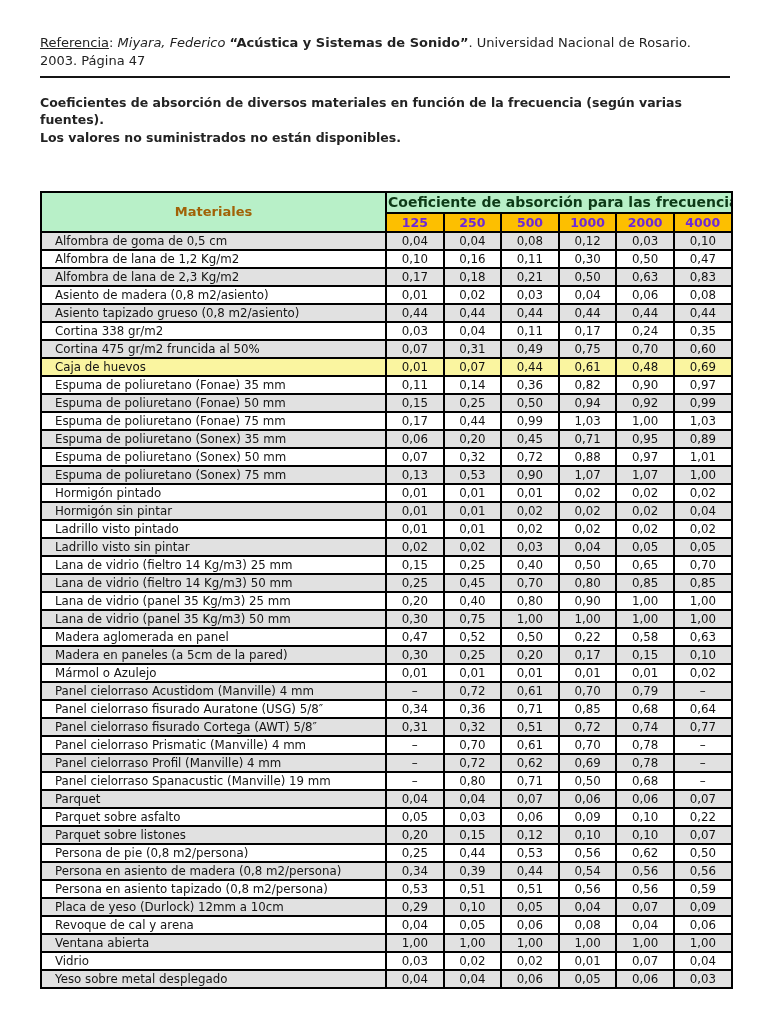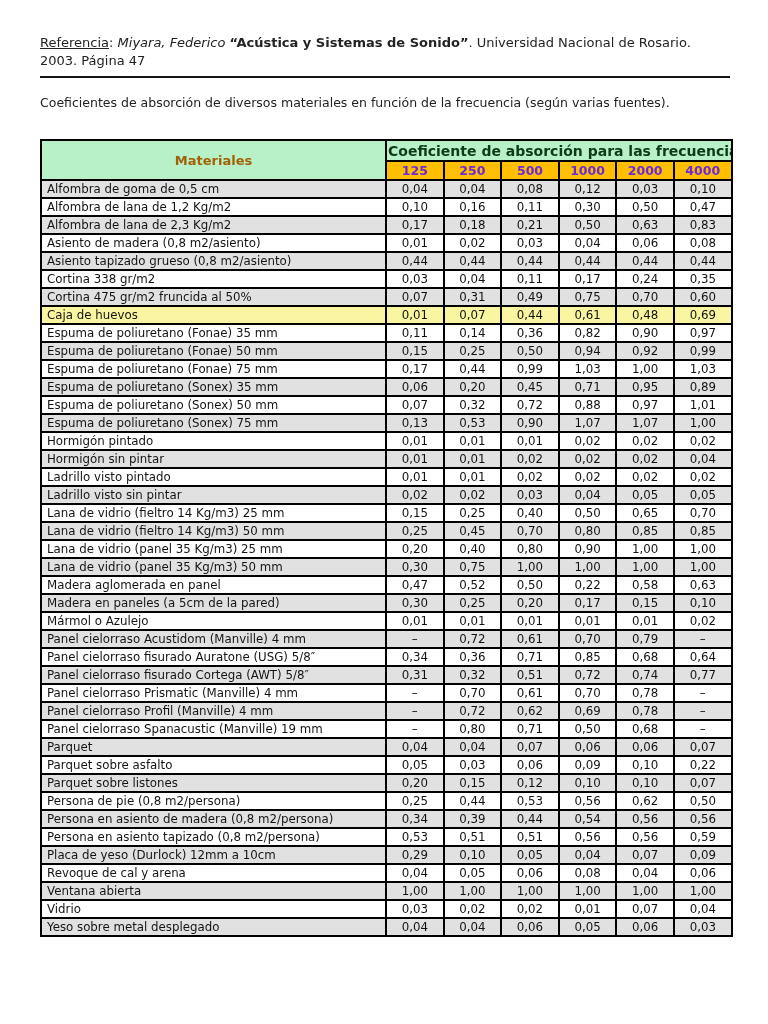--- a/index.html
+++ b/index.html
@@ -30,21 +30,22 @@
   .rule {
     height: 2px;
     background: #151515;
     margin-top: 7px;
     margin-bottom: 16px;
   }
   .intro {
     font-size: 12.5px;
     line-height: 1.38;
     color: #232323;
-    margin-bottom: 28px;
+    margin-bottom: 45px;
+    font-weight: bold;
   }
   
   table.coef {
     border-collapse: collapse;
     table-layout: fixed;
     width: 691px;
   }
   table.coef th, table.coef td {
     border: 2px solid #000;
     overflow: hidden;
@@ -68,21 +69,21 @@
   th.freq {
     background: var(--freq-orange, #fdbf00);
     font-size: 12.5px;
     font-weight: bold;
     text-align: center;
     color: #6d28d9;
     height: 15px;
   }
   td.mat {
     text-align: left;
-    padding: 0 5px;
+    padding: 0 13px;
     font-size: 11.8px;
     height: 15px;
     color: #141414;
   }
   td.val {
     text-align: center;
     font-size: 11.8px;
     color: #111;
   }
   tr.g  td { background: var(--zebra-gray, #e1e1e1); }
@@ -96,20 +97,21 @@
 
   <div class="ref">
     <span class="u"></span><span class="u">Referencia</span><span>: </span><span class="it">Miyara, Federico </span><span class="b">“Acústica y Sistemas de Sonido”</span><span>. Universidad Nacional de Rosario.</span><br>
     <span>2003. Página 47</span>
   </div>
 
   <div class="rule"></div>
 
   <div class="intro">
     <span>Coeficientes de absorción de diversos materiales en función de la frecuencia (según varias fuentes).</span><br>
+    <span>Los valores no suministrados no están disponibles.</span>
   </div>
 
   <table class="coef">
     <colgroup>
       <col style="width:345px">
       <col style="width:57.6px">
         <col style="width:57.6px">
         <col style="width:57.6px">
       <col style="width:57.6px">
         <col style="width:57.6px">

